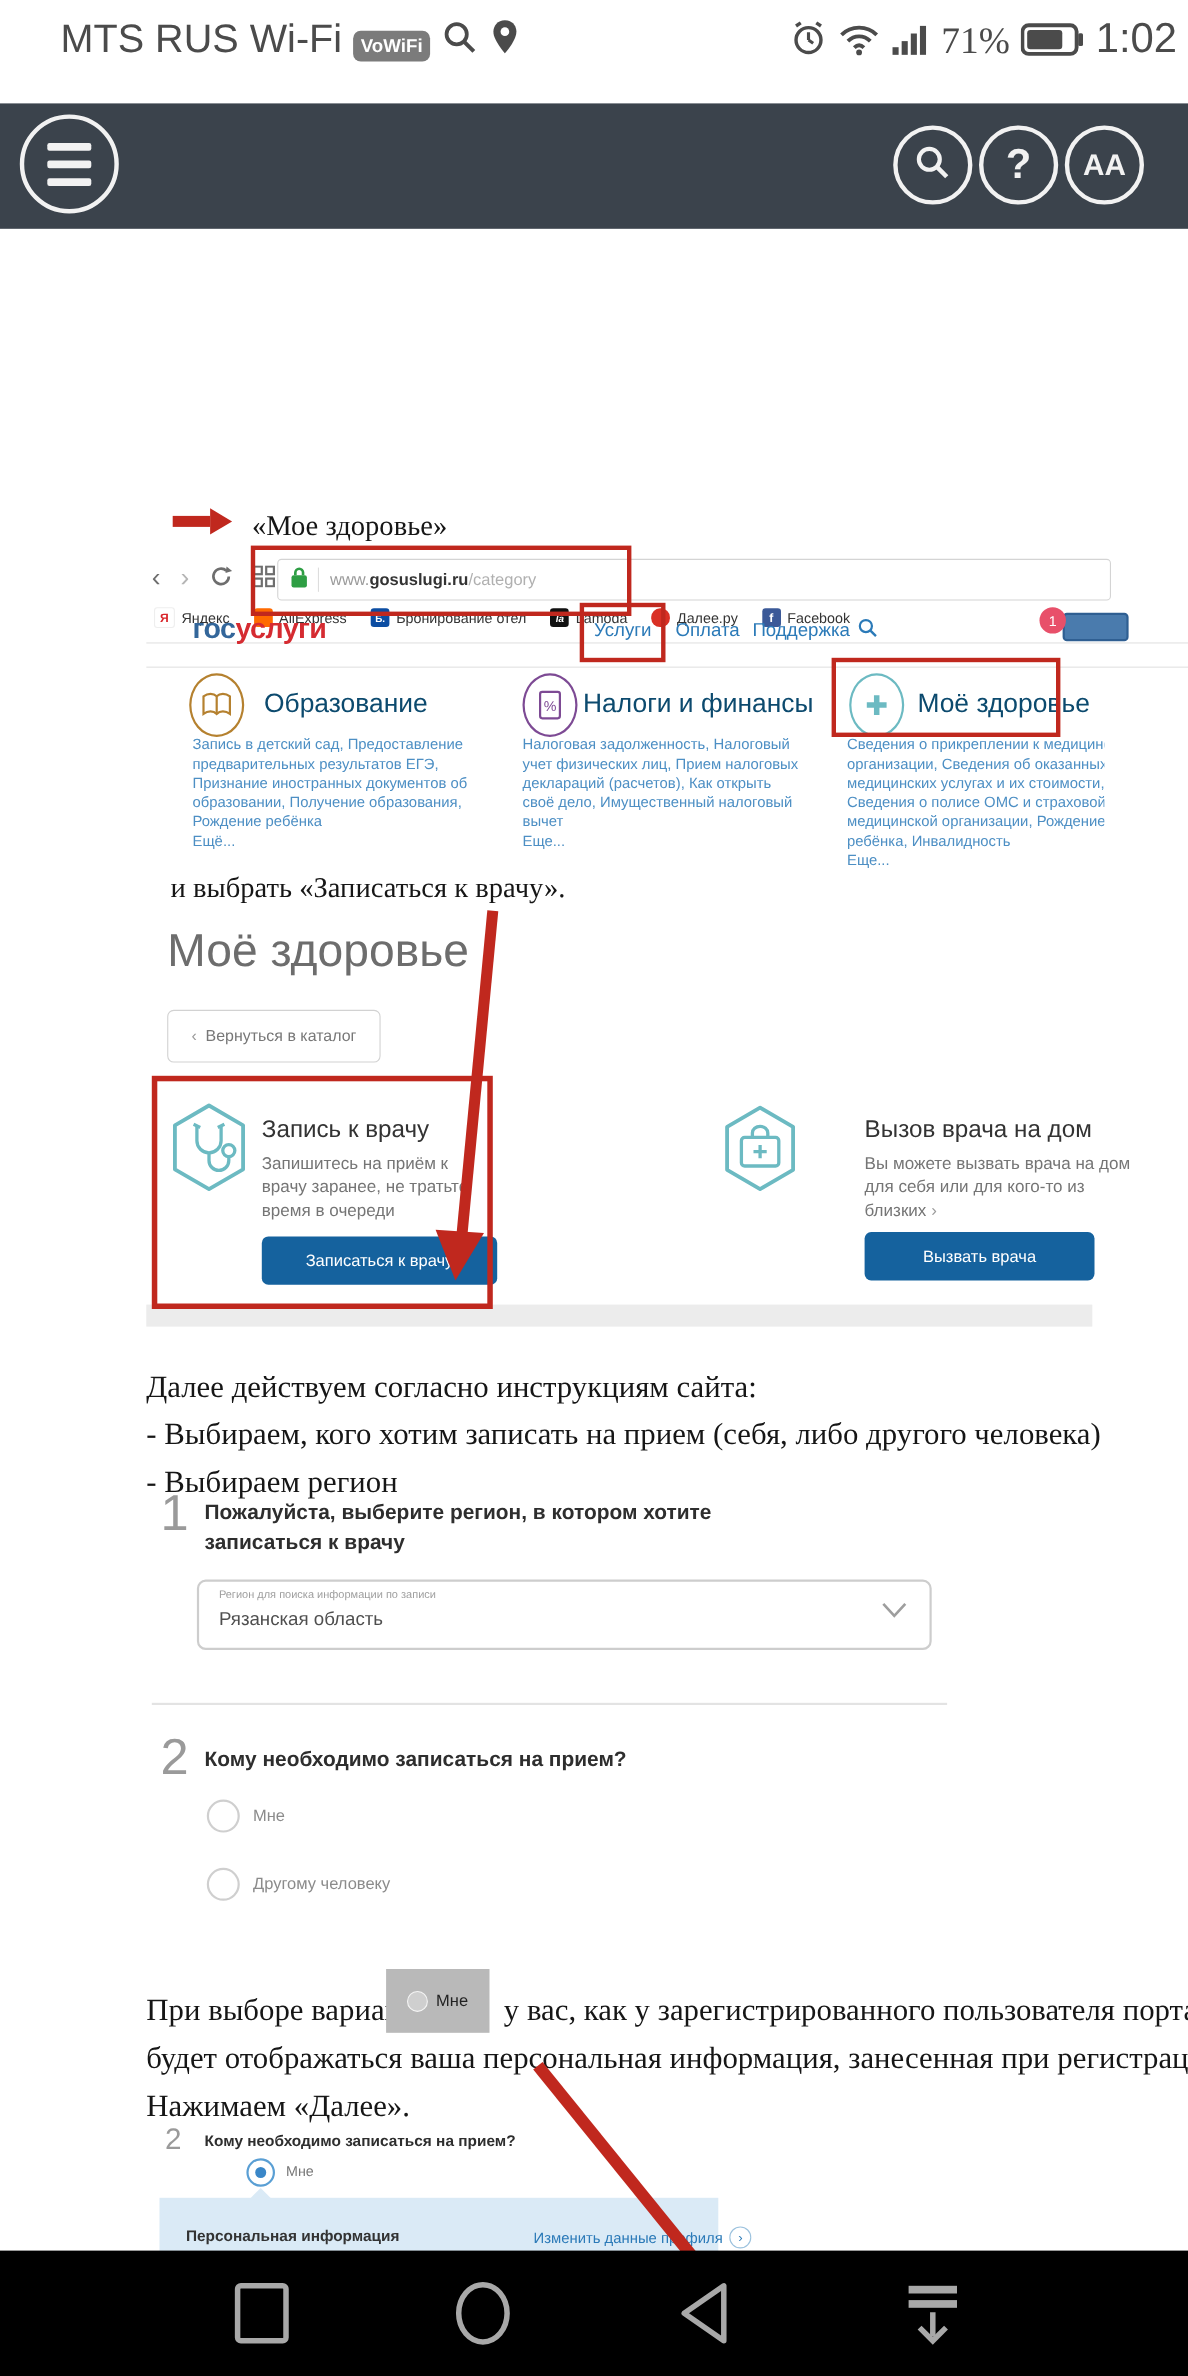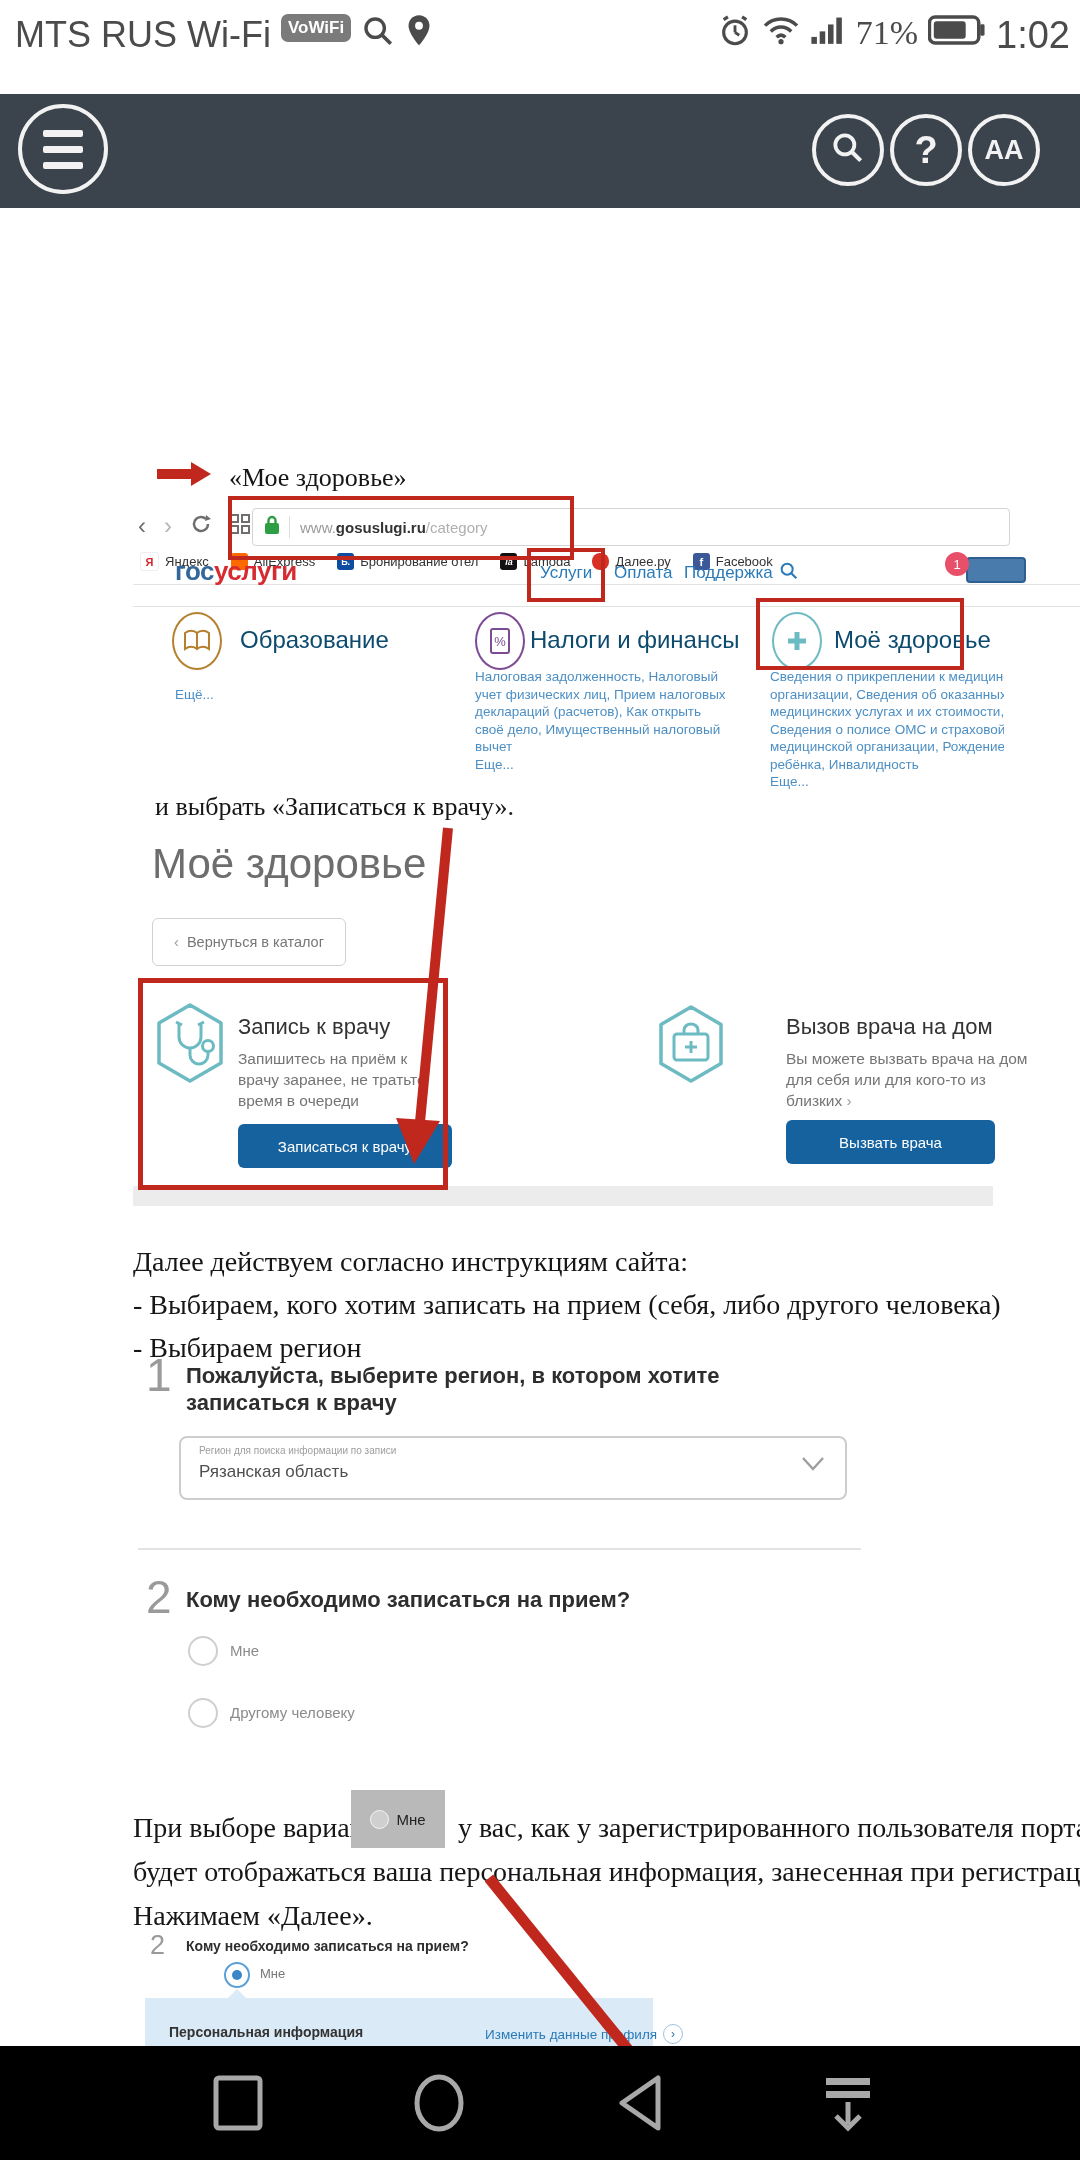--- a/index.html
+++ b/index.html
@@ -2,21 +2,21 @@
 <html><head>
 <meta charset="utf-8">
 <style>
   html,body{margin:0;padding:0;background:#888;}
   #screen{position:relative;width:1080px;height:2160px;background:#fff;overflow:hidden;
           font-family:"Liberation Sans",sans-serif;}
   .abs{position:absolute;}
 
   
   #statusbar{position:absolute;left:0;top:0;width:1080px;height:94px;background:#fff;color:#4b4b4b;}
-  .sb-row{position:absolute;display:flex;align-items:flex-start;gap:10px;}
+  .sb-row{position:absolute;display:flex;align-items:flex-end;gap:10px;margin-left:40px;}
   .sb-carrier{font-size:36px;color:#4b4b4b;}
   .vowifi{background:#7b7b7b;color:#fff;font-size:17px;font-weight:bold;border-radius:7px;padding:4px 7px;letter-spacing:0;}
   .sb-time{font-size:38px;color:#4b4b4b;}
   .sb-pct{font-size:34px;color:#4b4b4b;font-family:Liberation Serif, serif;}
 
   
   #appheader{position:absolute;left:0;top:94px;width:1080px;height:114px;background:#3b434c;}
   .hdr-circle{position:absolute;border:4px solid #f2f2f2;border-radius:50%;display:flex;
               align-items:center;justify-content:center;color:#f2f2f2;background:transparent;}
   .burger-bars{display:flex;flex-direction:column;gap:9px;}
@@ -40,21 +40,21 @@
   .cat-oval{position:absolute;width:46px;height:54px;border-radius:50%;display:flex;align-items:center;justify-content:center;}
   .cat-label{position:absolute;font-size:24px;color:#0c4a6e;white-space:nowrap;}
   .cat-desc{position:absolute;font-size:13.5px;line-height:17.5px;color:#4d8fc4;}
 
   .card-title{position:absolute;font-size:22px;color:#333;font-weight:500;white-space:nowrap;}
   .card-body{position:absolute;font-size:15.5px;line-height:21px;color:#757575;}
   .blue-btn{position:absolute;background:#15629e;color:#fff;font-size:15px;border-radius:6px;
             display:flex;align-items:center;justify-content:center;}
 
   .step-num{position:absolute;font-size:46px;font-weight:300;color:#9a9a9a;font-family:"Liberation Sans",sans-serif;}
-  .step-text{position:absolute;font-size:22px;line-height:27px;font-weight:600;color:#2e2e2e;}
+  .step-text{position:absolute;font-size:19px;line-height:27px;font-weight:600;color:#2e2e2e;}
   .radio{position:absolute;width:26px;height:26px;border:2px solid #cfcfcf;border-radius:50%;background:#fff;}
   .radio-label{position:absolute;font-size:15px;color:#8b8b8b;}
 
   .noteline{position:absolute;font-size:28px;white-space:nowrap;}
 
   #navbar{position:absolute;left:0;top:2046px;width:1080px;height:114px;background:#000;z-index:30;}
   .nav-ico{position:absolute;top:28px;}
 </style>
 </head>
 <body>
@@ -243,21 +243,21 @@
   <div class="cat-oval" style="left:772px;top:612px;border:2px solid #6cbac2;">
     <svg width="26" height="26" viewBox="0 0 26 26">
         <line x1="13" y1="4" x2="13" y2="22" stroke="#6cbac2" stroke-width="5"></line>
         <line x1="4" y1="13" x2="22" y2="13" stroke="#6cbac2" stroke-width="5"></line>
       </svg>
   </div>
   <div class="cat-label" style="left:834px;top:626px;">Моё здоровье</div>
   <div class="redbox" style="left:756px;top:598px;width:200px;height:64px;z-index:5;"></div>
 
   <div class="cat-desc" style="left:175px;top:668px;width:258px;">
-    <br>
+    <span>Запись в детский сад, Предоставление предварительных результатов ЕГЭ, Признание иностранных документов об образовании, Получение образования, Рождение ребёнка</span><br>
     <span>Ещё...</span>
   </div>
   <div class="cat-desc" style="left:475px;top:668px;width:258px;">
     <span>Налоговая задолженность, Налоговый учет физических лиц, Прием налоговых деклараций (расчетов), Как открыть своё дело, Имущественный налоговый вычет</span><br>
     <span>Еще...</span>
   </div>
   <div class="cat-desc" style="left:770px;top:668px;width:234px;overflow:hidden;">
     <div style="width:262px;"><span>Сведения о прикреплении к медицинской организации, Сведения об оказанных медицинских услугах и их стоимости, Сведения о полисе ОМС и страховой медицинской организации, Рождение ребёнка, Инвалидность</span><br>
     <span>Еще...</span></div>
   </div>

